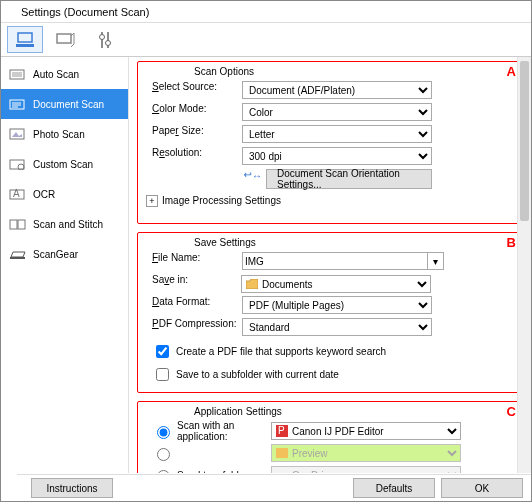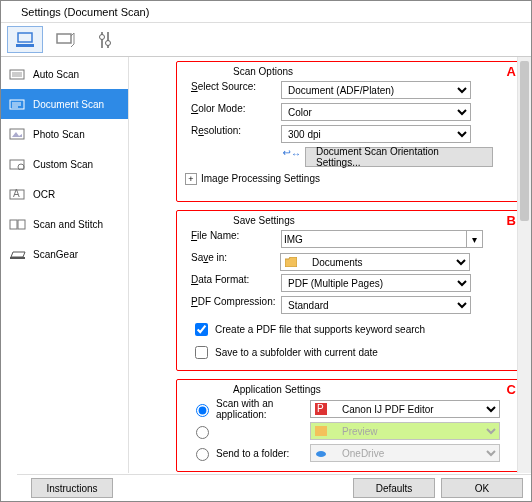--- a/index.html
+++ b/index.html
@@ -2,40 +2,40 @@
 <html><head>
 <meta charset="utf-8">
 <style>
   * { box-sizing: border-box; font-family: "Segoe UI", Tahoma, sans-serif; font-size: 10px; }
   body { margin: 0; background: #fff; }
   .window { width: 532px; height: 502px; border: 1px solid #888; background: #fff; position: relative; }
   .titlebar { height: 22px; line-height: 22px; padding-left: 20px; border-bottom: 1px solid #ddd; font-size: 11px; }
   .toolbar { height: 34px; border-bottom: 1px solid #ccc; display: flex; align-items: stretch; padding: 0 4px; }
   .toolbar .tbtn { width: 36px; margin: 3px 2px; border: 1px solid transparent; display:flex; align-items:center; justify-content:center; }
   .toolbar .tbtn.active { border: 1px solid #89b3e6; background: #eaf2fb; }
-  .main { display: flex; height: 416px; gap: 39px; }
+  .main { display: flex; height: 416px; }
   .sidebar { width: 128px; border-right: 1px solid #e0e0e0; padding-top: 2px; }
   .side-item { height: 30px; display:flex; align-items:center; gap:6px; padding-left:8px; cursor:pointer; }
   .side-item.selected { background: #2e8ae6; color:#fff; }
   .side-item .sicon { width:18px; height:14px; display:flex; align-items:center; justify-content:center; }
   .side-item .sicon svg { display:block; }
   .content { flex:1; padding: 4px 8px 4px 8px; overflow: hidden; position:relative; }
   .group { border: 1.5px solid #ff0000; border-radius: 2px; margin-bottom: 8px; padding: 4px 8px 8px 8px; position: relative; }
   .group-title { font-size: 10px; margin-bottom: 4px; margin-left: 48px; }
   .badge { position:absolute; top: 2px; right: 6px; color:#ff0000; font-weight:bold; font-size:13px; font-family: Arial; }
   .row { display:flex; height: 20px; margin-top: 2px; }
   .row .lbl { width: 96px; padding-left: 6px; }
   .row .lbl .ul { text-decoration: underline; }
   select, input[type=text] { height: 18px; border: 1px solid #a9a9a9; background:#fff; padding: 0 2px; font-size:10px; }
   select { width: 190px; }
   input[type=text] { width: 186px; }
   .smallbtn { height: 20px; border: 1px solid #adadad; background: #e1e1e1; display:inline-flex; align-items:center; justify-content:center; padding: 0 10px; cursor:pointer; }
   .sel-with-icon { display:flex; align-items:center; }
   .sel-with-icon .icon-slot { width:16px; height:16px; display:flex; align-items:center; justify-content:center; margin-right:-17px; z-index:1; pointer-events:none; position:relative; left:2px; }
-  .sel-with-icon select { padding-left: 27px; }
+  .sel-with-icon select { padding-left: 16px; }
   .chk-row { display:flex; align-items:center; gap:4px; margin-top:4px; padding-left: 6px; }
   .rad-row { display:flex; align-items:center; height:20px; margin-top:2px; }
   .rad-row .rlabel { display:flex; align-items:center; gap:4px; width: 126px; padding-left:6px; }
   .footer { position:absolute; left:16px; right:0; bottom:0; height:27px; border-top:1px solid #ddd; display:flex; align-items:center; padding: 0 8px; }
   .footer .spacer { flex:1; }
   .footer .btn { min-width: 82px; height:20px; border:1px solid #adadad; background:#e1e1e1; display:flex; align-items:center; justify-content:center; margin-left:6px; cursor:pointer; }
   .plus { display:inline-flex; width:12px; height:12px; border:1px solid #999; align-items:center; justify-content:center; font-size:9px; margin-right:4px; }
   .scrollbar { position:absolute; right:0; top:0; bottom:0; width:14px; background:#f0f0f0; border-left:1px solid #e3e3e3; }
   .scrollbar .thumb { position:absolute; left:2px; right:2px; top:4px; height:160px; background:#c7c7c7; border-radius:2px; }
 </style>
@@ -144,27 +144,31 @@
         <div class="group-title">Scan Options</div>
         <div class="row">
           <span class="lbl"><span class="ul">S</span>elect Source:</span>
           <select><option>Document (ADF/Platen)</option></select>
         </div>
         <div class="row">
           <span class="lbl"><span class="ul">C</span>olor Mode:</span>
           <select><option>Color</option></select>
         </div>
         <div class="row">
+          <span class="lbl">Pape<span class="ul">r</span> Size:</span>
+          <select><option>Letter</option></select>
+        </div>
+        <div class="row">
           <span class="lbl">R<span class="ul">e</span>solution:</span>
           <select><option>300 dpi</option></select>
         </div>
         <div class="row">
           <span class="lbl"></span>
           <span style="width:24px; color:#2a6fd6; display:flex; justify-content:flex-end; padding-right:4px;">↩↔</span>
-          <span class="smallbtn" style="width:188px;">Document Scan Orientation Settings...</span>
+          <span class="smallbtn" style="width:166px;">Document Scan Orientation Settings...</span>
         </div>
         <div class="row" style="margin-top:6px;">
           <span class="plus">+</span>
           <span>Image Processing Settings</span>
         </div>
       </div>
 
       <div class="group">
         <span class="badge">B</span>
         <div class="group-title">Save Settings</div>

